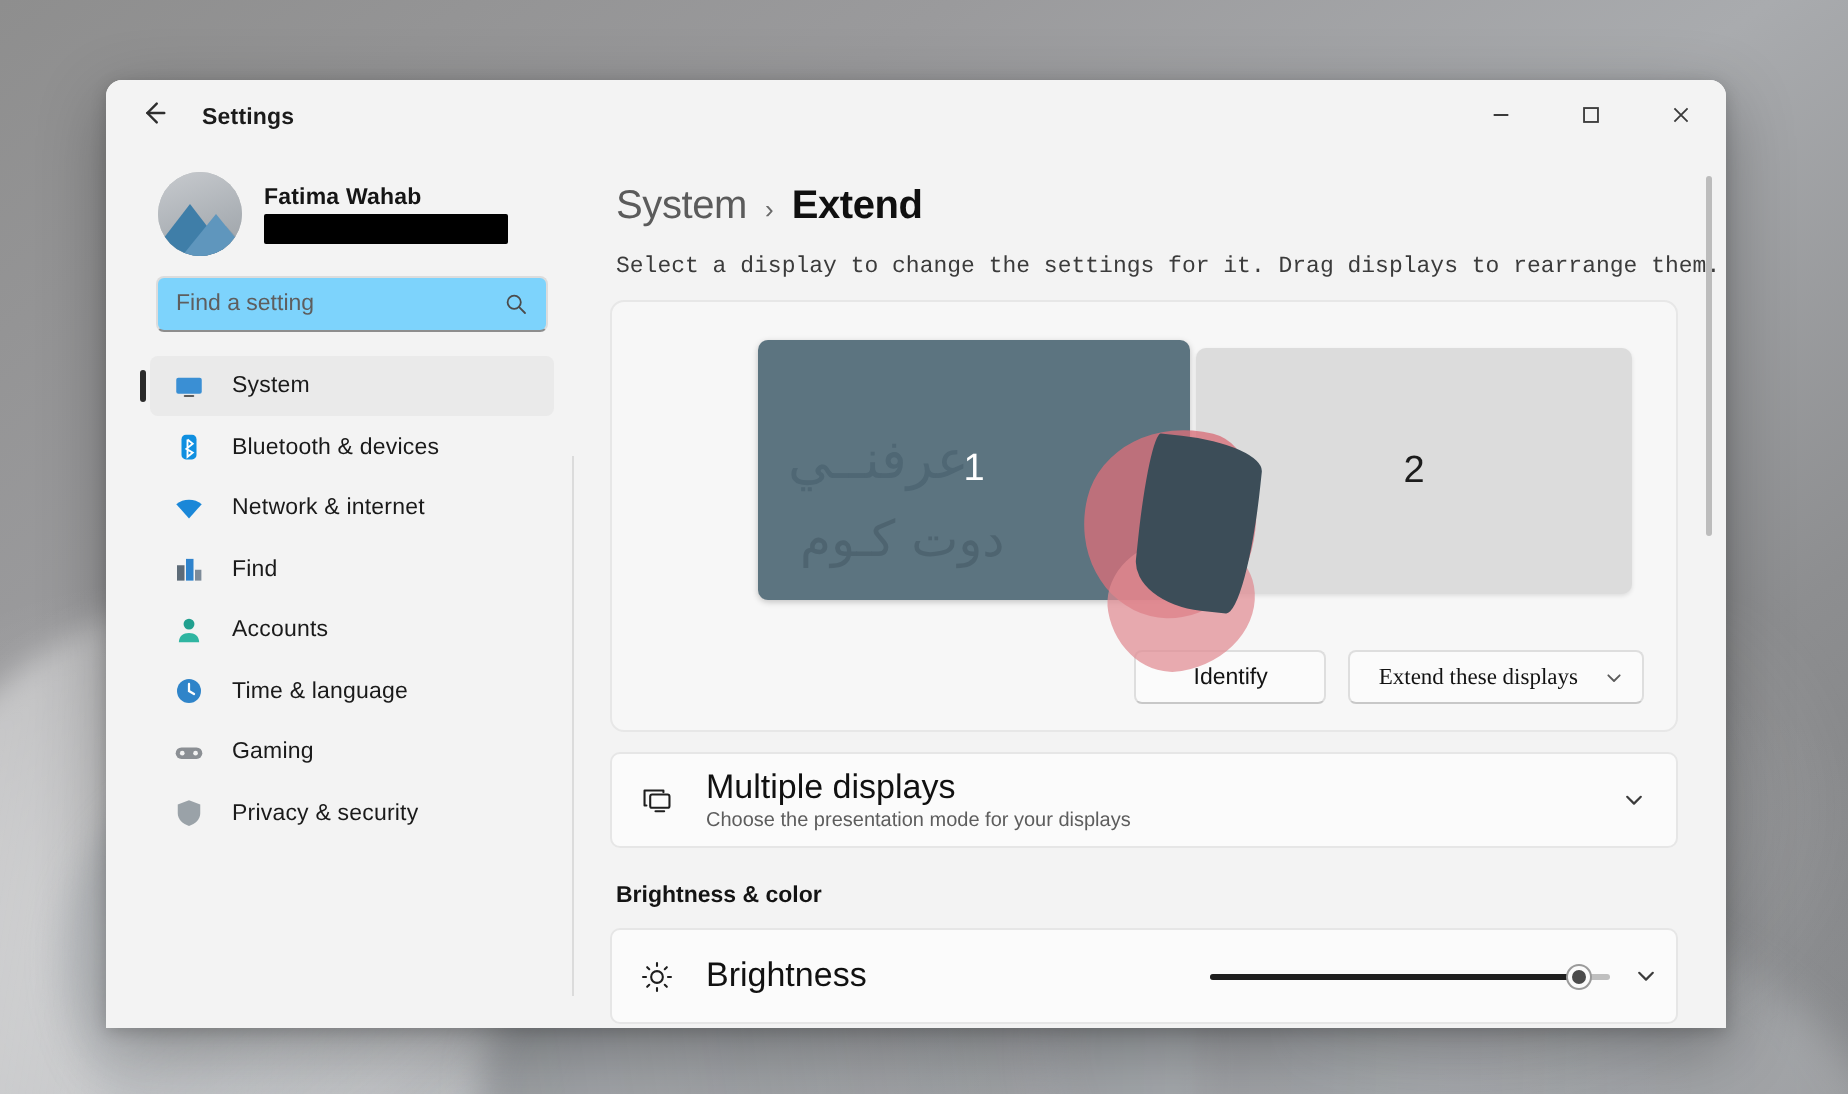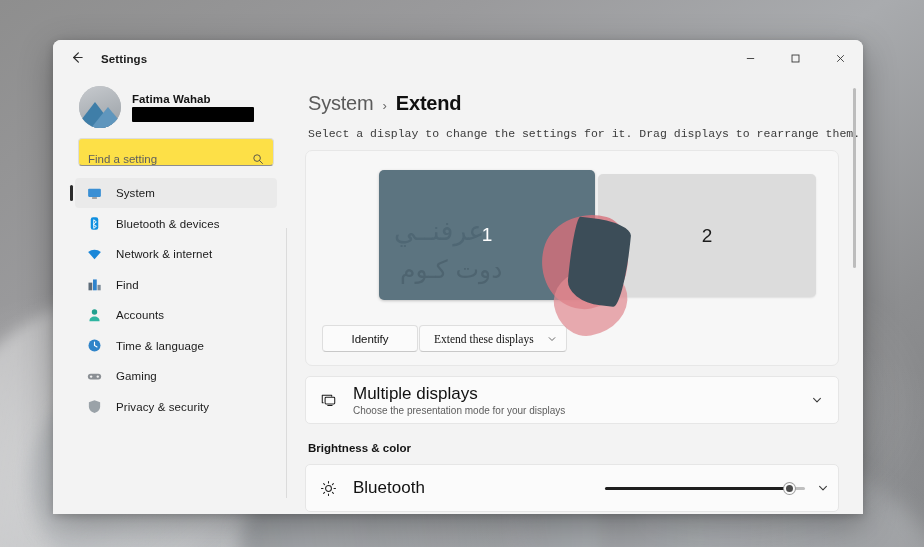--- a/index.html
+++ b/index.html
@@ -104,23 +104,23 @@
     border-right: 14px solid transparent; border-bottom: 15px solid #8f9fab; }
   .profile-text { margin-left: 11px; }
   .profile-name { font-size: 11.5px; font-weight: 700; color: #151515; letter-spacing: .1px; }
   .profile-mail-redacted {
     margin-top: 2px; width: 122px; height: 15px;
     background: #000; border-radius: 1px;
   }
 
   .search-wrap { padding: 0 5px 12px 5px; }
   .search-box {
-    height: 28px; background: #fde047;
+    height: 28px; background: #7dd3fc;
     border: 1px solid #dcdcdc; border-bottom-color: #8d8d8d;
-    border-radius: 4px; display: flex; align-items: flex-end;
+    border-radius: 4px; display: flex; align-items: center;
     padding: 0 9px;
   }
   .search-ph { flex: 1; font-size: 11.5px; color: #5e5e5e; }
   .search-icon { color: #4b4b4b; display: flex; }
   .search-icon svg { width: 12px; height: 12px; }
 
   .nav { flex: 1 1 auto; padding: 0 2px; }
   .nav-item {
     height: 30px; display: flex; align-items: center;
     border-radius: 4px; padding-left: 11px; margin-bottom: 0.5px;
@@ -210,21 +210,21 @@
     transform: rotate(6deg);
   }
   .wm-leaf-red2 {
     position: absolute; left: 160px; top: 62px; width: 74px; height: 66px;
     background: #e08a92; opacity: .72;
     border-radius: 50% 50% 58% 42% / 46% 46% 54% 54%;
     transform: rotate(-10deg);
   }
 
   .btn-row {
-    display: flex; gap: 1px;
+    display: flex; justify-content: flex-end; gap: 11px;
     margin-top: 12px;
   }
   .btn {
     height: 27px; background: #fbfbfb;
     border: 1px solid #dedede; border-bottom-color: #c8c8c8;
     border-radius: 4px; display: flex; align-items: center;
     justify-content: center; font-size: 11.5px; color: #131313;
     padding: 0 16px; min-width: 96px;
   }
   .btn-split { padding: 0 9px 0 14px; gap: 13px; min-width: 0; font-family: Liberation Serif, serif; }
@@ -503,21 +503,21 @@
       <div class="section-head">Brightness &amp; color</div>
 
       <div class="card card-slider">
         <span class="card-ico">
           <svg viewBox="0 0 18 18" fill="none" stroke="currentColor" stroke-width="1.1">
             <circle cx="9" cy="9" r="3.1"></circle>
             <path d="M9 1.6 V3.2 M9 14.8 V16.4 M1.6 9 H3.2 M14.8 9 H16.4 M3.8 3.8 L4.9 4.9 M13.1 13.1 L14.2 14.2 M14.2 3.8 L13.1 4.9 M4.9 13.1 L3.8 14.2" stroke-linecap="round"></path>
           </svg>
         </span>
         <div class="card-texts">
-          <div class="card-title">Bluetooth</div>
+          <div class="card-title">Brightness</div>
         </div>
         <div class="slider-wrap">
           <div class="slider-track">
             <div class="slider-fill" style="width: 92%;"></div>
             <div class="slider-thumb" style="left: 92%;"></div>
           </div>
         </div>
         <span class="card-chev" style="margin-left:12px">
           <svg viewBox="0 0 12 12" fill="none" stroke="currentColor" stroke-width="1.1">
               <path d="M2.6 4.4 L6 7.8 L9.4 4.4" stroke-linecap="round" stroke-linejoin="round"></path>

